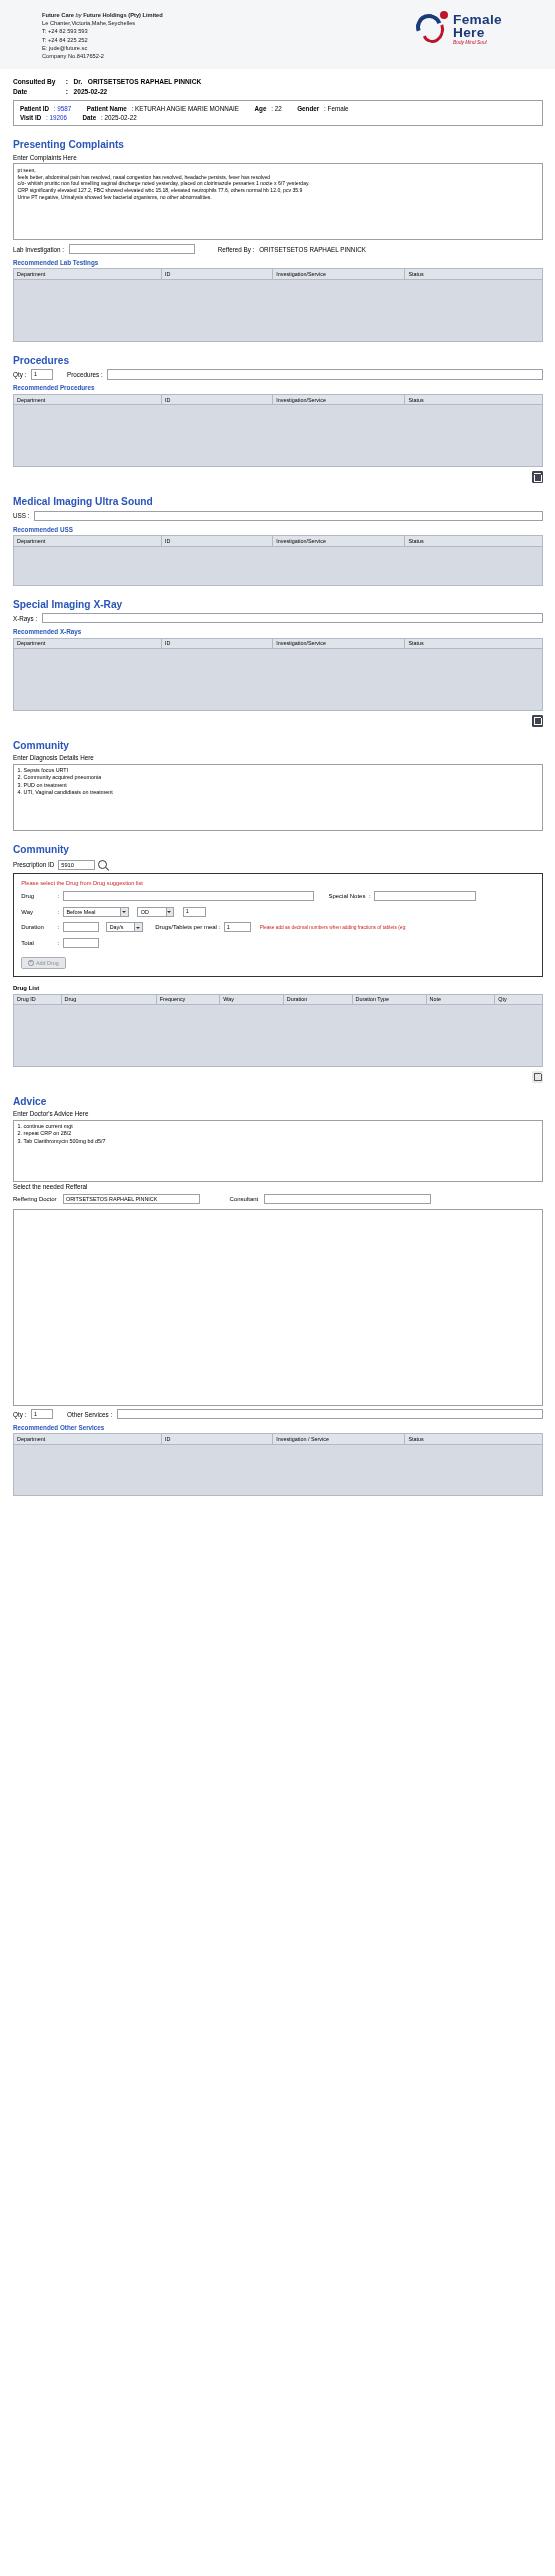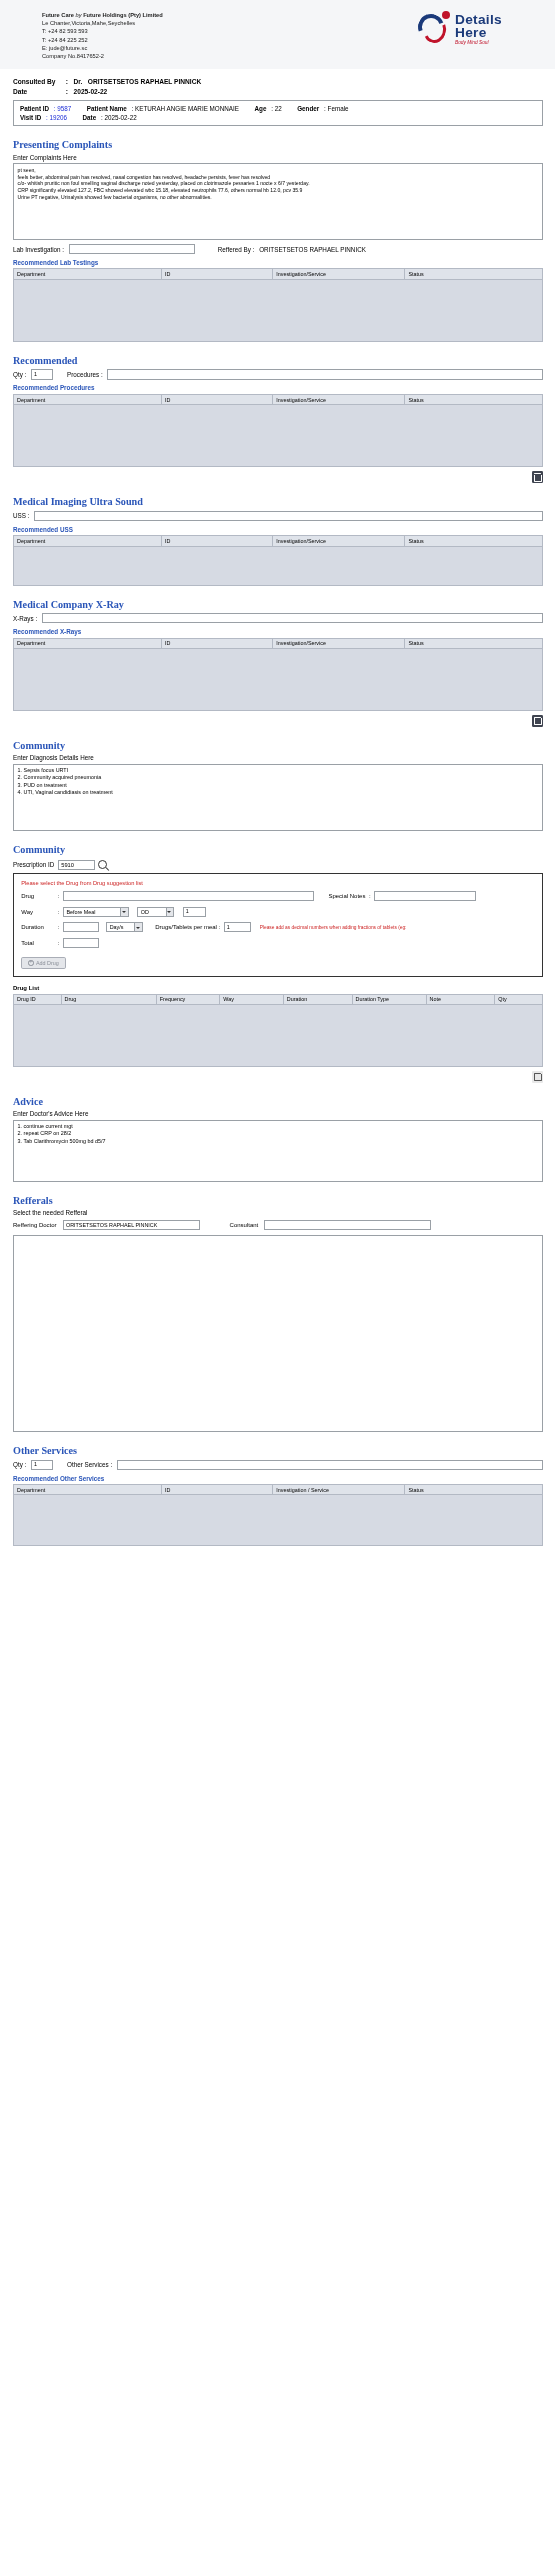--- a/index.html
+++ b/index.html
@@ -71,21 +71,20 @@
   .pb-lbl { font-weight:bold; }
   .pb-val { margin-right: 15.5px; }
   .pb-blue { color: #1a2bd6; }
 
   
   h2.section {
     color: #2a55b8;
     font-size: 10.2px;
     margin: 13px 0 3.6px 0;
     font-weight: bold;
-    font-family: Liberation Serif, serif;
   }
   .sub-label { font-size: 6.3px; margin: 1.2px 0 2.4px 0; }
   .blue-link { color:#2a55b8; font-size: 6.3px; font-weight: bold; margin: 4.8px 0 2.4px 0; }
 
   .txtarea {
     width: 100%;
     border: 0.6px solid #9aa0a6;
     background:#fff;
     padding: 2.4px 3.6px;
     font-size: 5.1px;
@@ -222,21 +221,21 @@
       <div>E: jude@future.sc</div>
       <div>Company No.8417652-2</div>
     </div>
     <div class="lh-right">
       <div class="logo-mark">
         <div class="swirl"></div>
         <div class="arc2"></div>
         <div class="dot"></div>
       </div>
       <div class="logo-text">
-        <div class="ft1">Details</div>
+        <div class="ft1">Female</div>
         <div class="ft2">Here</div>
         <div class="ft3">Body Mind Soul</div>
       </div>
     </div>
   </div>
 
   <div class="consult-line">
     <span class="lbl">Consulted By</span>
     <span>:</span>
     &nbsp;
@@ -290,21 +289,21 @@
         <tr>
       <th style="width:28%">Department</th>
       <th style="width:21%">ID</th>
       <th style="width:25%">Investigation/Service</th>
       <th style="width:26%">Status</th>
     </tr>
   </tbody>
     </table>
   <div class="gridbody tall"></div>
 
-  <h2 class="section">Recommended</h2>
+  <h2 class="section">Procedures</h2>
   <div class="inline-row">
     <span class="lbl">Qty :</span>
     <span class="fld" style="width:21.5px; padding:0.6px 1.8px; font-size:5.4px;">1</span>
     <span class="lbl" style="margin-left:9.6px;">Procedures :</span>
     <span class="fld" style="flex:1;"></span>
   </div>
   <div class="blue-link">Recommended Procedures</div>
   <table class="grid">
     <tbody>
         <tr>
@@ -331,21 +330,21 @@
         <tr>
       <th style="width:28%">Department</th>
       <th style="width:21%">ID</th>
       <th style="width:25%">Investigation/Service</th>
       <th style="width:26%">Status</th>
     </tr>
   </tbody>
     </table>
   <div class="gridbody short"></div>
 
-  <h2 class="section">Medical Company X-Ray</h2>
+  <h2 class="section">Special Imaging X-Ray</h2>
   <div class="inline-row">
     <span class="lbl">X-Rays :</span>
     <span class="fld" style="flex:1;"></span>
   </div>
   <div class="blue-link">Recommended X-Rays</div>
   <table class="grid">
     <tbody>
         <tr>
       <th style="width:28%">Department</th>
       <th style="width:21%">ID</th>
@@ -443,31 +442,29 @@
   <div class="trash-row">
     <div class="trash light"></div>
   </div>
 
   <h2 class="section">Advice</h2>
   <div class="sub-label">Enter Doctor's Advice Here</div>
   <div class="txtarea ta-advice">1. continue current mgt
 2. repeat CRP on 28/2
 3. Tab Clarithromycin 500mg bd d5/7</div>
 
-  <h2 class="section">Refferals</h2>
   <div class="sub-label">Select the needed Refferal</div>
   <div class="ref-row">
     <span>Reffering Doctor</span>
     <span class="underline-fld" style="width:137px;">ORITSETSETOS RAPHAEL PINNICK</span>
     <span style="margin-left:24px;">Consultant</span>
     <span class="underline-fld" style="width:167px;"></span>
   </div>
   <div class="txtarea ta-referral"></div>
 
-  <h2 class="section">Other Services</h2>
   <div class="inline-row">
     <span class="lbl">Qty :</span>
     <span class="fld" style="width:21.5px; padding:0.6px 1.8px; font-size:5.4px;">1</span>
     <span class="lbl" style="margin-left:9.6px;">Other Services :</span>
     <span class="fld" style="flex:1;"></span>
   </div>
   <div class="blue-link">Recommended Other Services</div>
   <table class="grid">
     <tbody>
         <tr>

